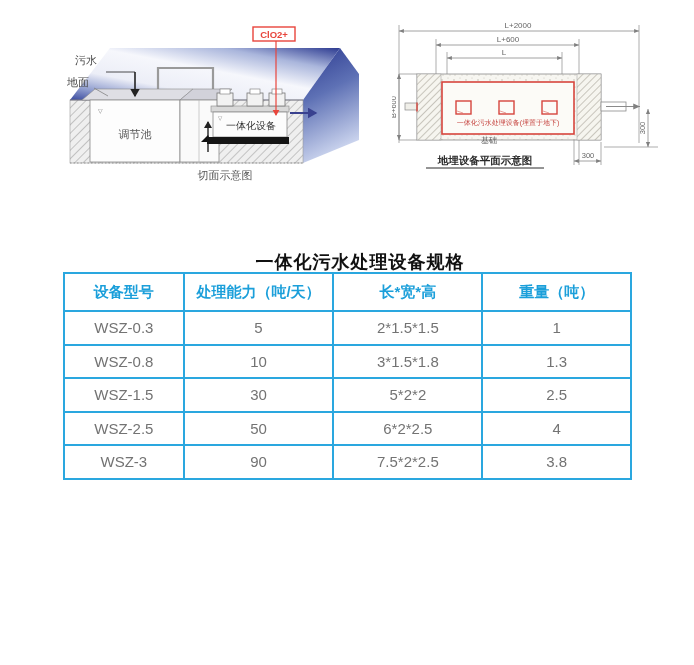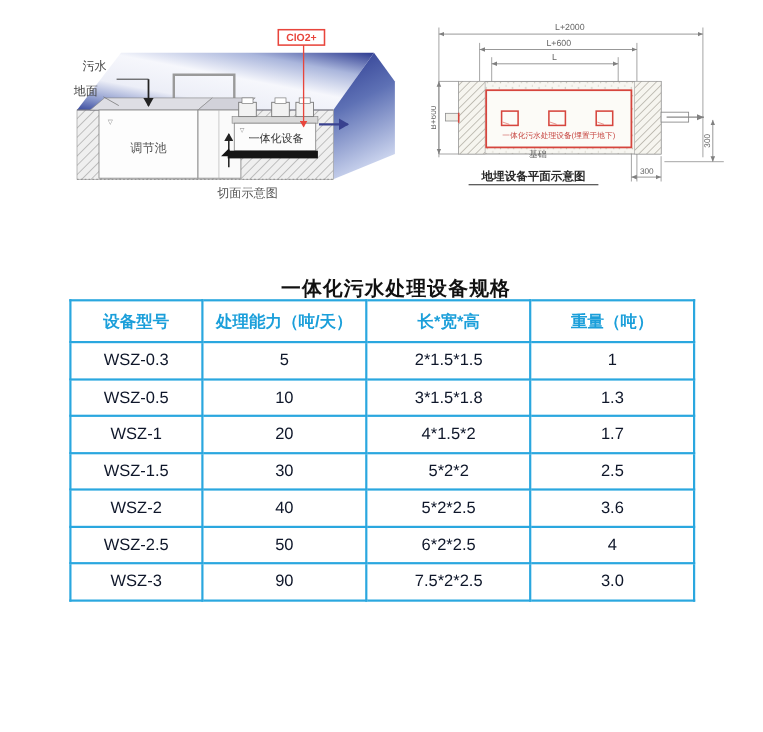--- a/index.html
+++ b/index.html
@@ -6,21 +6,21 @@
   .page{position:relative;width:694px;height:665px;background:#ffffff;
         font-family:"Liberation Sans",sans-serif;overflow:hidden;}
   .svg-left{position:absolute;left:62px;top:22px;width:318px;height:168px;}
   .svg-right{position:absolute;left:392px;top:16px;width:300px;height:172px;}
   .title{position:absolute;top:237px;left:0;width:100%;text-align:center;margin:13px;
          font-size:18px;font-weight:bold;color:#111;letter-spacing:1px;}
   .spec{position:absolute;top:272px;left:63px;width:569px;
         border-collapse:collapse;table-layout:fixed;background:#fff;}
   .spec th,.spec td{border:2px solid #2aa7df;text-align:center;font-size:15px;padding:0;}
   .spec th{color:#1b9fda;font-weight:bold;height:36px;}
-  .spec td{color:#0f172a;height:31.5px;}
+  .spec td{color:#737373;height:31.5px;}
   svg text{font-family:"Liberation Sans",sans-serif;}
 </style>
 </head>
 <body>
 
 <div class="page">
 
   <svg class="svg-left" viewBox="0 0 318 168">
     <defs>
       <linearGradient id="topGrad" x1="0" y1="1" x2="1" y2="0">
@@ -197,51 +197,39 @@
       </tr>
     </thead>
     <tbody>
         <tr>
           <td>WSZ-0.3</td>
           <td>5</td>
           <td>2*1.5*1.5</td>
           <td>1</td>
         </tr>
         <tr>
-          <td>WSZ-0.5</td>
+          <td>WSZ-0.8</td>
           <td>10</td>
           <td>3*1.5*1.8</td>
           <td>1.3</td>
-        </tr>
-        <tr>
-          <td>WSZ-1</td>
-          <td>20</td>
-          <td>4*1.5*2</td>
-          <td>1.7</td>
         </tr>
         <tr>
           <td>WSZ-1.5</td>
           <td>30</td>
           <td>5*2*2</td>
           <td>2.5</td>
         </tr>
         <tr>
-          <td>WSZ-2</td>
-          <td>40</td>
-          <td>5*2*2.5</td>
-          <td>3.6</td>
-        </tr>
-        <tr>
           <td>WSZ-2.5</td>
           <td>50</td>
           <td>6*2*2.5</td>
           <td>4</td>
         </tr>
         <tr>
           <td>WSZ-3</td>
           <td>90</td>
           <td>7.5*2*2.5</td>
-          <td>3.0</td>
+          <td>3.8</td>
         </tr>
       </tbody>
   </table>
 
 </div>
 
 </body></html>

